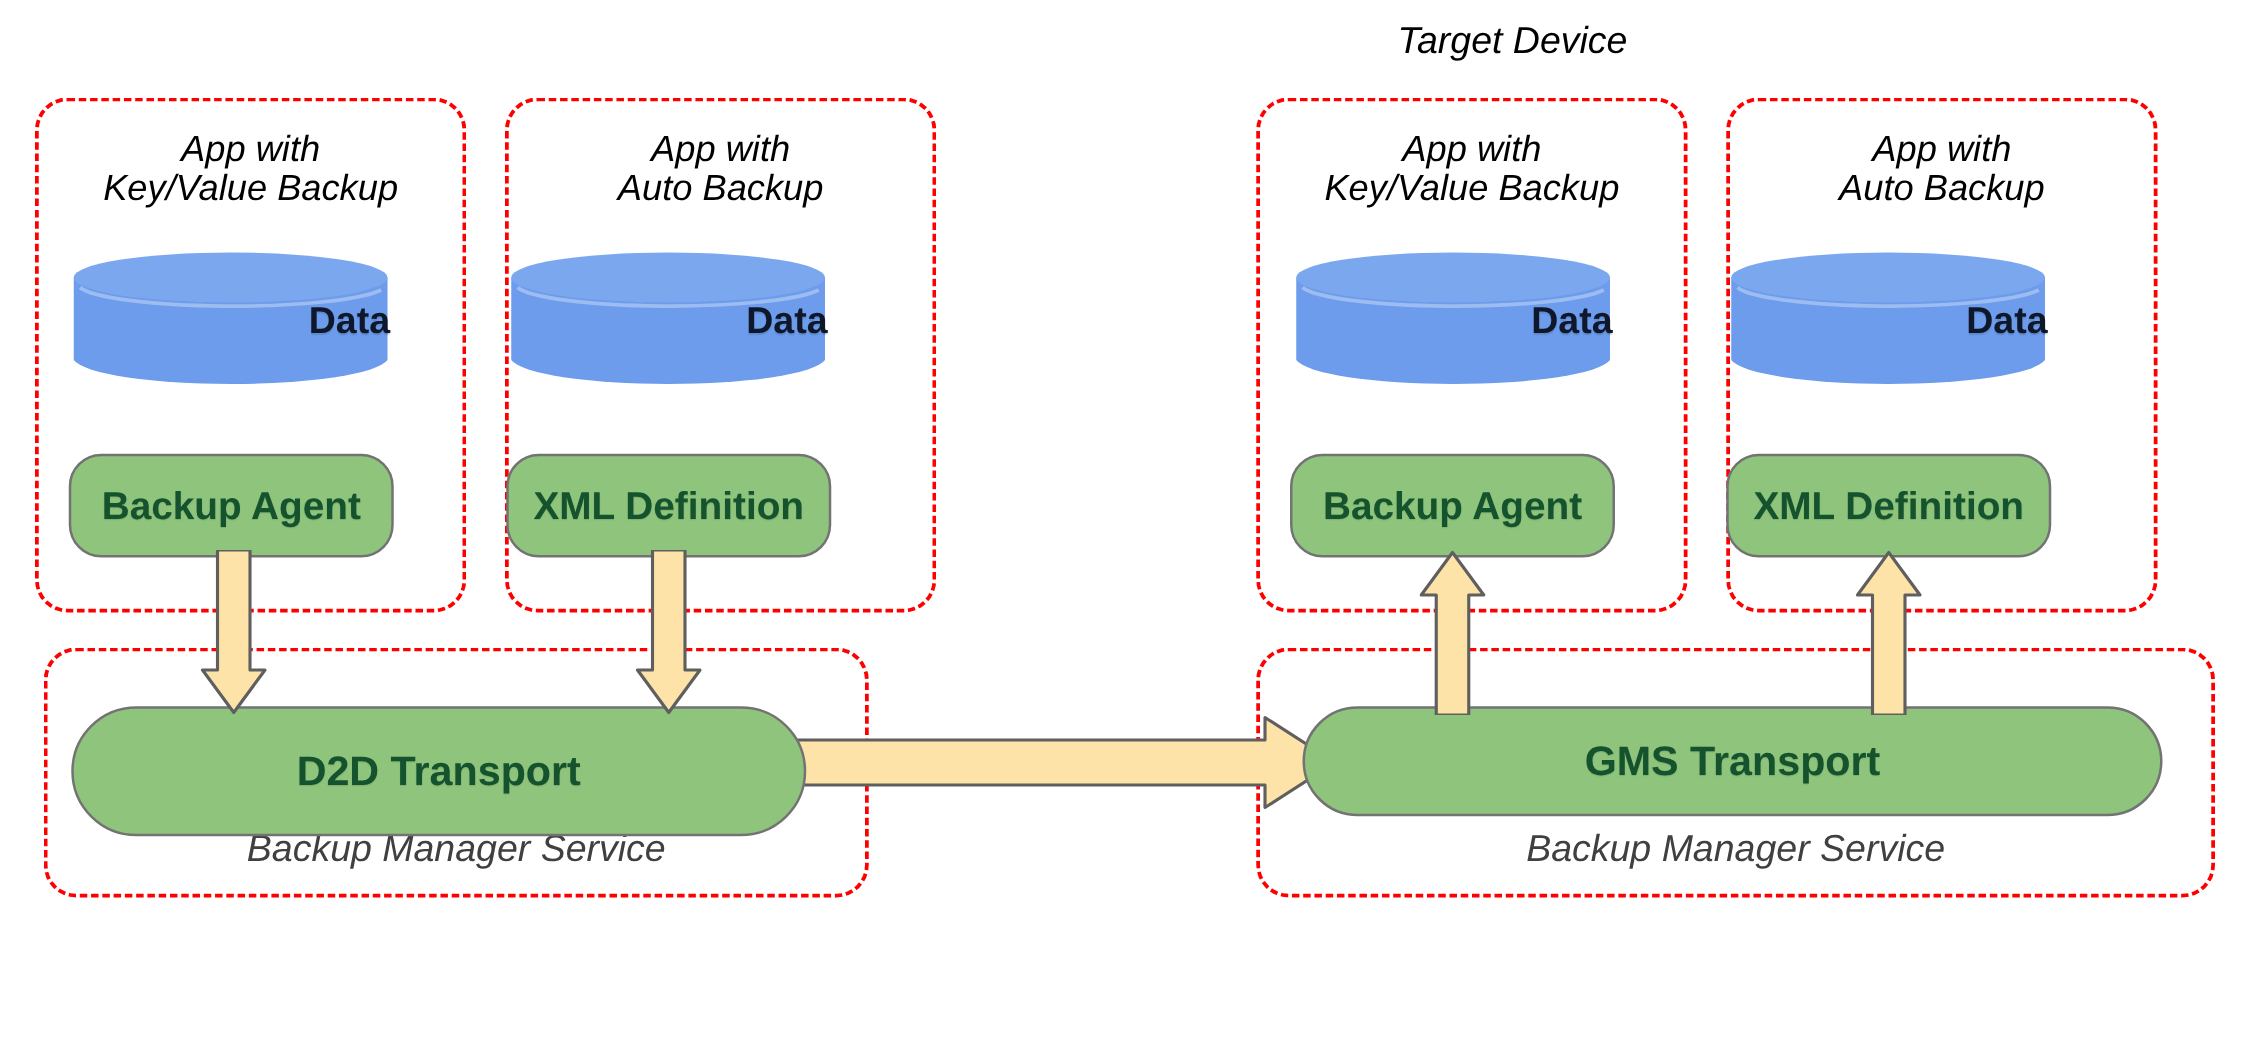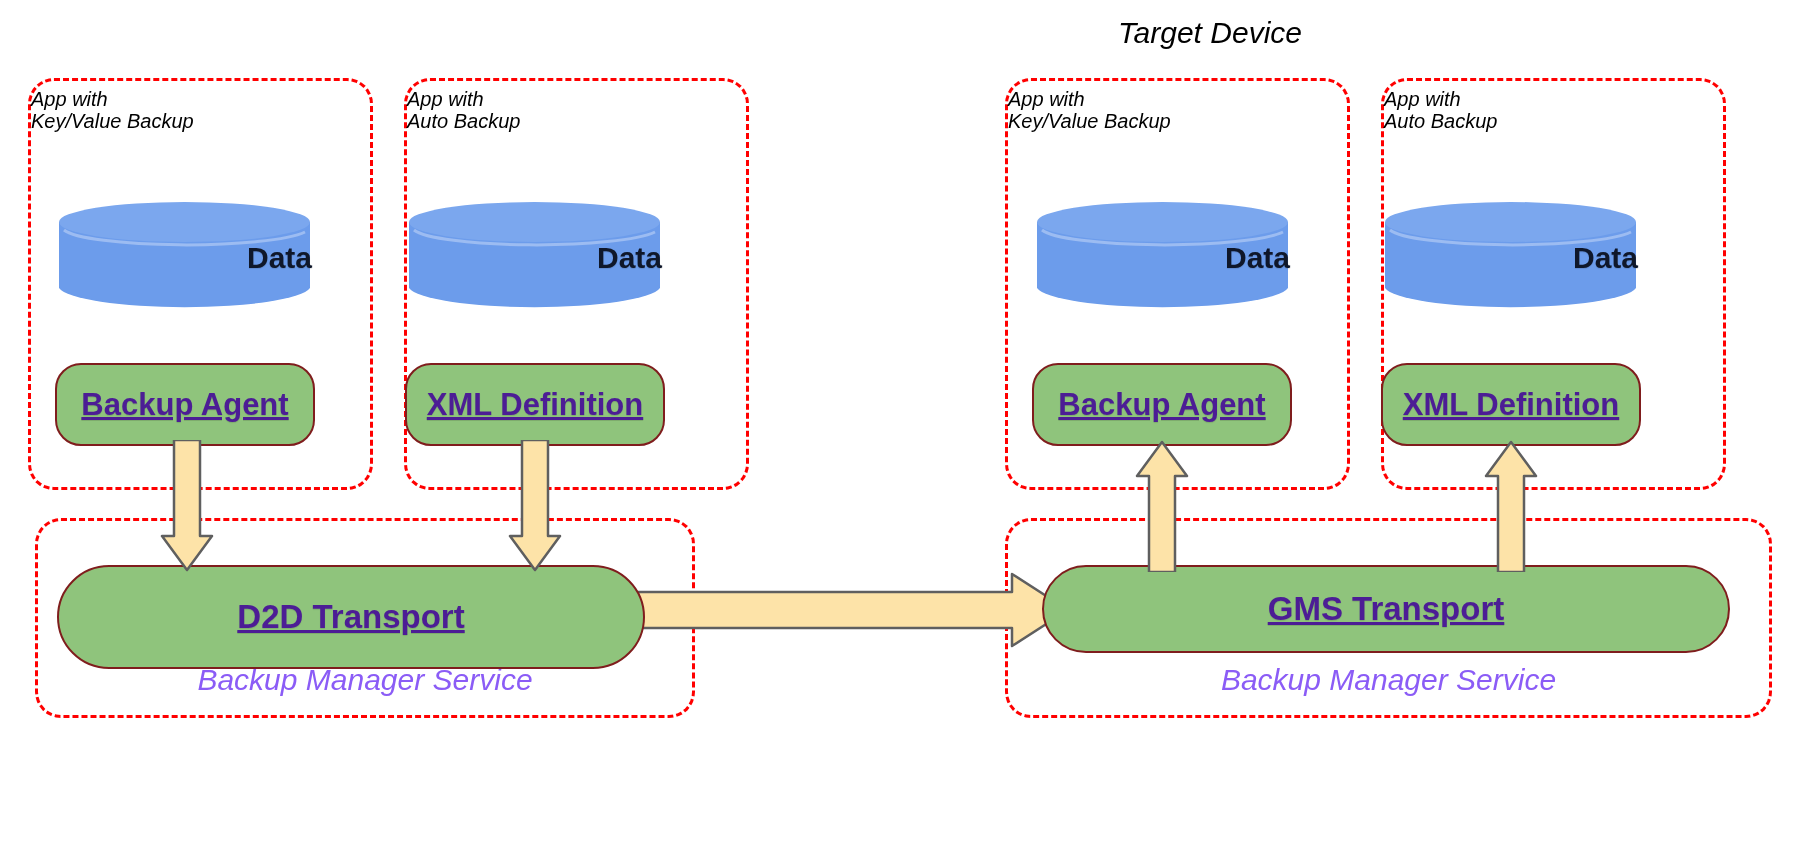--- a/index.html
+++ b/index.html
@@ -34,38 +34,39 @@
     position: absolute;
     border: 3px dashed #ff0000;
     border-radius: 26px;
     box-sizing: border-box;
     background: transparent;
   }
 
   .app-caption {
     position: absolute;
     width: 100%;
-    top: 8px;
+    top: 24px;
     left: 0;
+    text-align: center;
     font-style: italic;
-    font-size: 20px;
+    font-size: 29px;
     line-height: 1.08;
     color: #000000;
     font-family: "Liberation Sans", sans-serif;
   }
 
   .service-caption {
     position: absolute;
     width: 100%;
     left: 0;
     bottom: 18px;
     text-align: center;
     font-style: italic;
     font-size: 30px;
-    color: #8b5cf6;
+    color: #404040;
     font-family: "Liberation Sans", sans-serif;
   }
 
   
   .cylinder {
     position: absolute;
   }
   .cyl-svg { display: block; }
   .cyl-label {
     position: absolute;
@@ -78,32 +79,31 @@
     font-weight: bold;
     font-size: 30px;
     font-family: "Liberation Sans", sans-serif;
     text-shadow: 0 1px 1px rgba(0,0,0,0.12);
   }
 
   
   .green-box {
     position: absolute;
     background: #8fc47c;
-    border: 2px solid #7f1d1d;
+    border: 2px solid #737373;
     border-radius: 26px;
     box-sizing: border-box;
     display: flex;
     align-items: center;
     justify-content: center;
-    color: #4c1d95;
+    color: #14532d;
     font-weight: bold;
     font-size: 31px;
     font-family: "Liberation Sans", sans-serif;
     text-shadow: 0 1px 1px rgba(0,0,0,0.12);
-    text-decoration: underline;
   }
   .transport-box {
     border-radius: 52px;
     font-size: 33px;
   }
 
   
   .arrow {
     position: absolute;
   }

